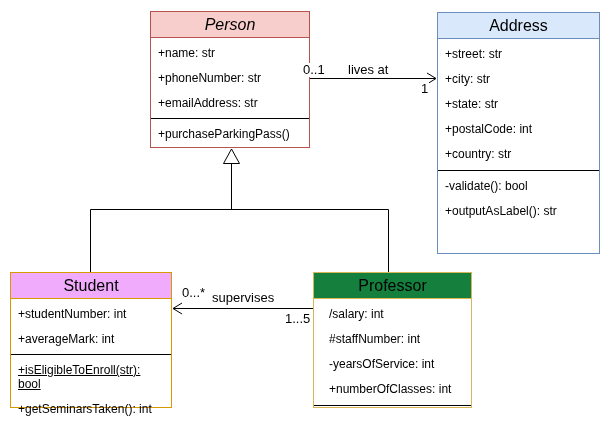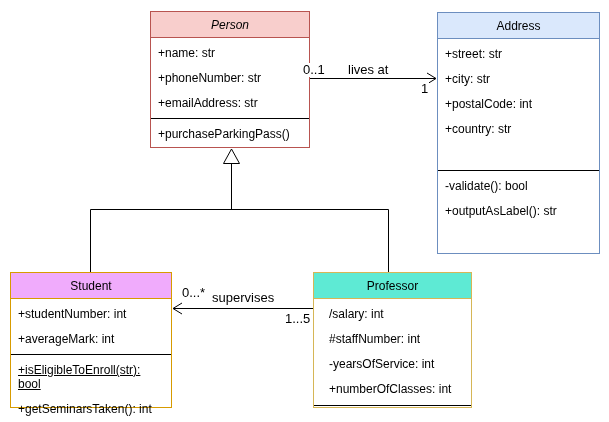--- a/index.html
+++ b/index.html
@@ -23,21 +23,21 @@
     position: absolute;
     background: #ffffff;
     border: 1px solid #000;
     font-size: 12px;
     line-height: 14px;
   }
   .uml-class .title {
     height: 26px;
     display: flex; align-items: center; justify-content: center;
     border-bottom: 1px solid #000;
-    font-size: 12px;
+    font-size: 16px;
   }
   .uml-class .rows {
     display: flex; flex-direction: column;
     gap: 11px;
     padding: 8px 7px;
     overflow: hidden;
   }
   .uml-class .methods { border-top: 1px solid #000; }
   .u { text-decoration: underline; }
   .italic { font-style: italic; }
@@ -52,21 +52,21 @@
   .cls-address .title { background: #dae8fc; border-bottom-color: #6c8ebf; }
   .cls-address .attrs { height: 131px; }
 
   
   .cls-student { left: 10px; top: 272px; width: 162px; height: 136px; border-color: #d79b00; }
   .cls-student .title { background: #f0abfc; border-bottom-color: #d79b00; }
   .cls-student .attrs { height: 55px; }
 
   
   .cls-professor { left: 313px; top: 272px; width: 159px; height: 136px; border-color: #d6b656; }
-  .cls-professor .title { background: #5eead4; border-bottom-color: #d6b656; }
+  .cls-professor .title { background: #15803d; border-bottom-color: #d6b656; }
   .cls-professor .attrs { height: 106px; margin-left: 8px; }
   .cls-professor .methods { height: 3px; padding: 0; }
 
   .edge-label {
     position: absolute;
     font-size: 13px;
     line-height: 14px;
     background: #ffffff;
     white-space: nowrap;
     padding: 0 1px;
@@ -105,20 +105,21 @@
     <div class="rows methods">
       <div>+purchaseParkingPass()</div>
     </div>
   </div>
 
   <div class="uml-class cls-address">
     <div class="title">Address</div>
     <div class="rows attrs">
       <div>+street: str</div>
       <div>+city: str</div>
+      <div>+state: str</div>
       <div>+postalCode: int</div>
       <div>+country: str</div>
     </div>
     <div class="rows methods">
       <div>-validate(): bool</div>
       <div>+outputAsLabel(): str</div>
     </div>
   </div>
 
   <div class="uml-class cls-student">

